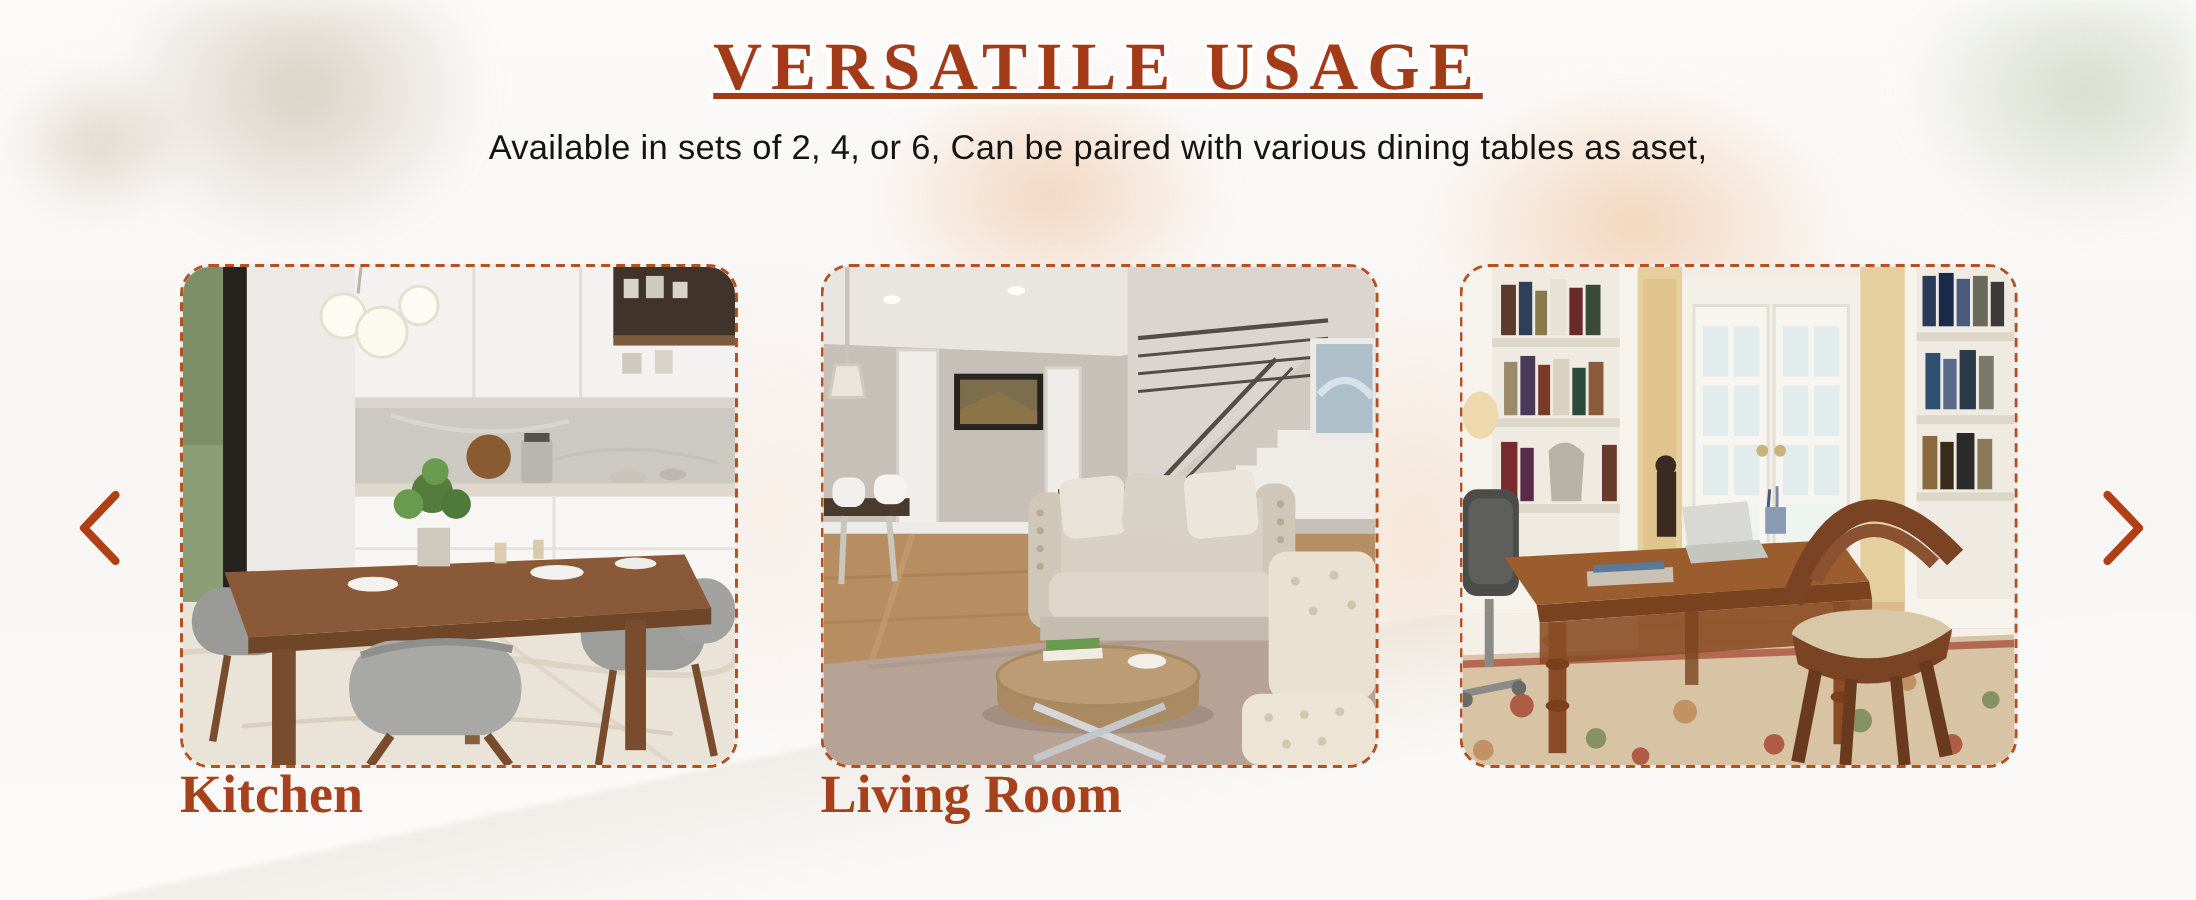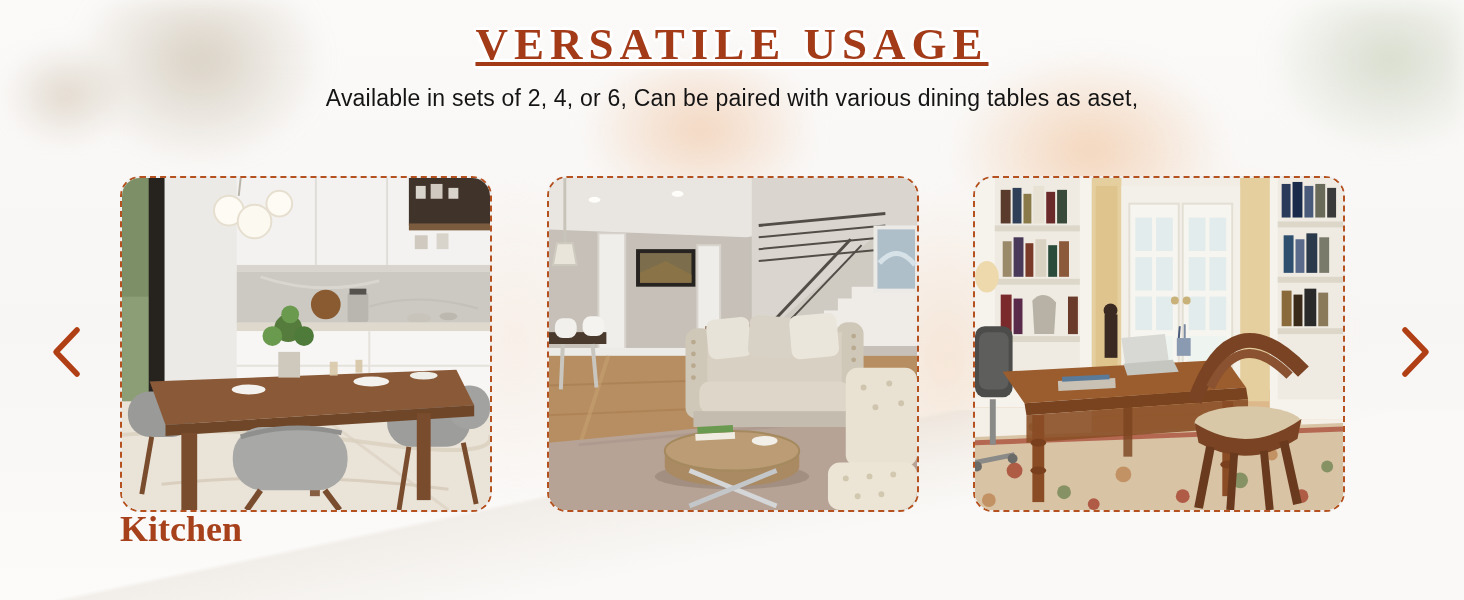--- a/index.html
+++ b/index.html
@@ -355,20 +355,21 @@
       <ellipse cx="276" cy="248" rx="54" ry="17" fill="#d9c8a8"></ellipse>
       <path d="M222 248 Q276 282 330 244 L326 264 Q276 296 226 268 Z" fill="#7a4424"></path>
       <line x1="238" y1="272" x2="226" y2="334" stroke="#6a3a1e" stroke-width="9"></line>
       <line x1="312" y1="266" x2="326" y2="330" stroke="#6a3a1e" stroke-width="9"></line>
       <line x1="262" y1="278" x2="258" y2="336" stroke="#6a3a1e" stroke-width="8"></line>
       <line x1="292" y1="276" x2="298" y2="336" stroke="#6a3a1e" stroke-width="8"></line>
     </svg>
   </div>
 
   <div class="caption cap1">Kitchen</div>
+  <div class="caption cap2">Living Room</div>
 
   <button class="nav-btn nav-prev" aria-label="previous">
     <svg width="34" height="54" viewBox="0 0 34 54">
       <path d="M28 5 L7 27 L28 49" stroke="#b13f16" stroke-width="5.5" fill="none" stroke-linecap="round" stroke-linejoin="round"></path>
     </svg>
   </button>
   <button class="nav-btn nav-next" aria-label="next">
     <svg width="34" height="54" viewBox="0 0 34 54">
       <path d="M6 5 L27 27 L6 49" stroke="#b13f16" stroke-width="5.5" fill="none" stroke-linecap="round" stroke-linejoin="round"></path>
     </svg>

